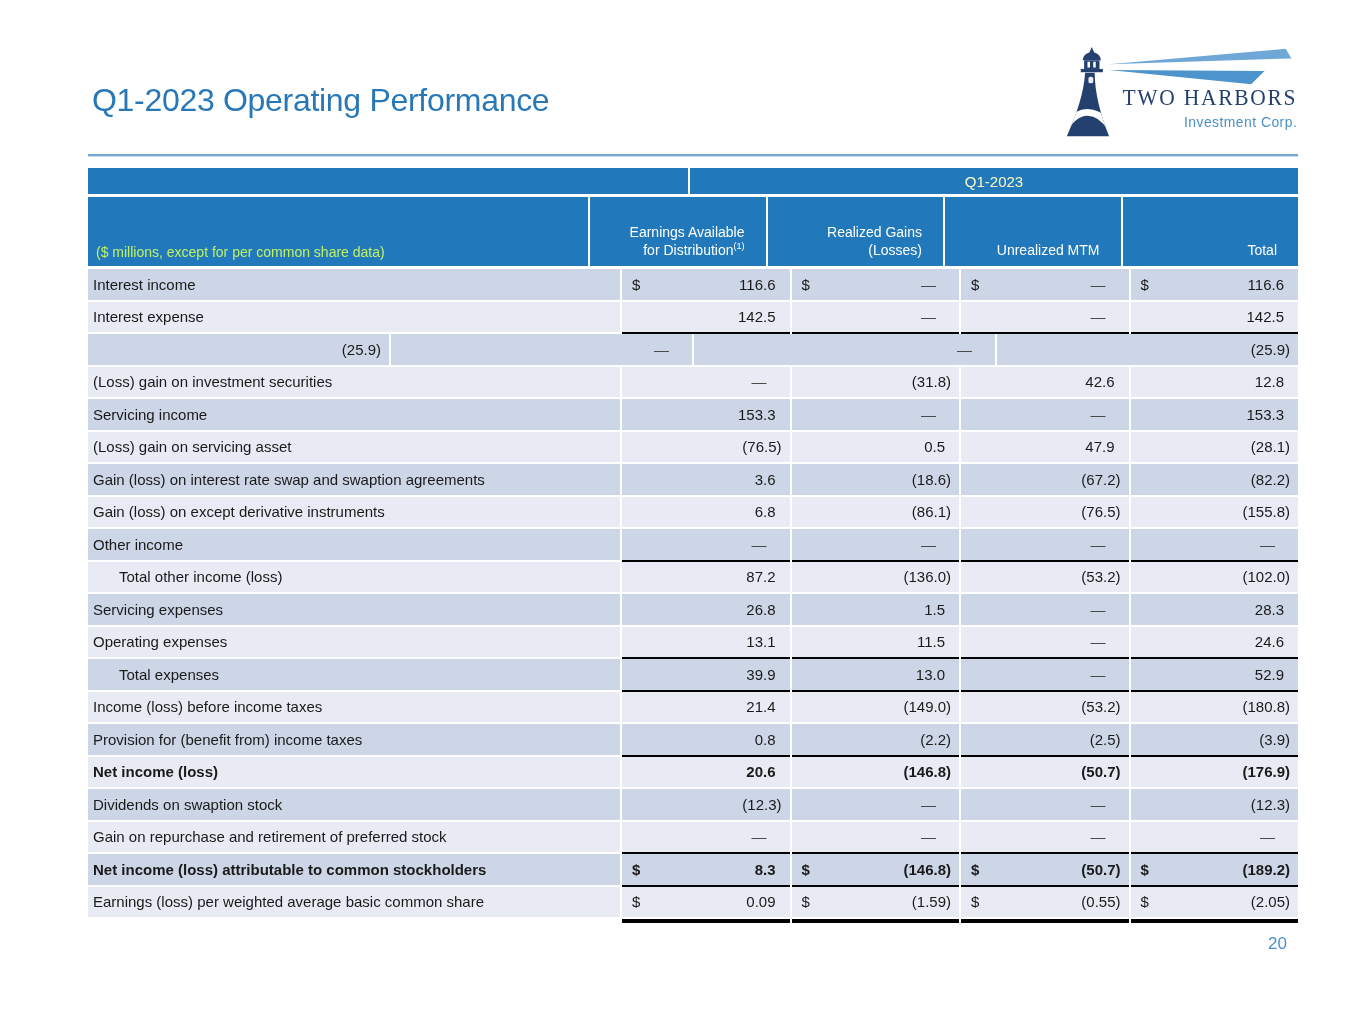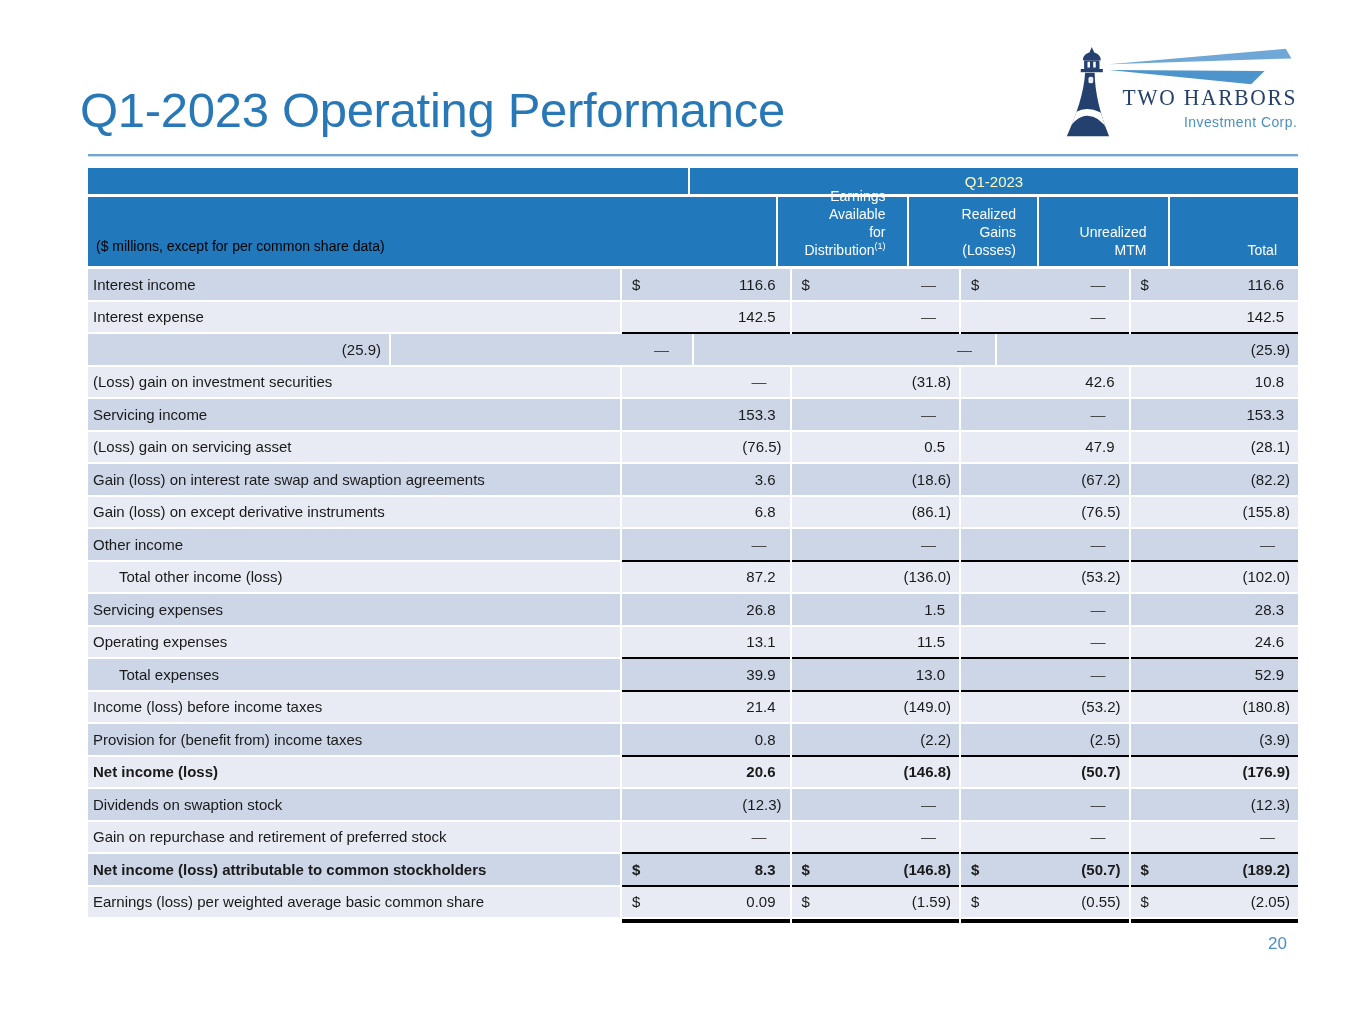--- a/index.html
+++ b/index.html
@@ -2,40 +2,40 @@
 <html><head>
 <meta charset="utf-8">
 <style>
   html,body{margin:0;padding:0;}
   body{
     width:1365px;height:1024px;position:relative;overflow:hidden;
     background:#ffffff;font-family:"Liberation Sans",sans-serif;
     -webkit-font-smoothing:antialiased;
   }
   .slide-title{
-    position:absolute;left:80px;top:82px;
-    font-size:49px;font-weight:400;letter-spacing:-0.3px;
+    position:absolute;left:92px;top:82px;
+    font-size:32px;font-weight:400;letter-spacing:-0.3px;
     color:#2878B8;
   }
   .logo{position:absolute;top:44px;right:62px;width:240px;height:96px;}
   .divider-rule{
     position:absolute;left:88px;top:154px;width:1210px;height:3px;
     background:#74A7D0;border-bottom:1px solid #c9dcec;box-sizing:border-box;
   }
   .fin-table{position:absolute;left:88px;top:168px;width:1210px;}
   .hdr-row1{display:flex;gap:2px;height:26px;margin-bottom:3px;}
   .hdr-row1 .h-blank{width:600px;background:#2179BC;}
   .hdr-row1 .h-span{
     flex:1;background:#2179BC;color:#fef9c3;font-size:15px;
     display:flex;align-items:center;justify-content:center;
   }
   .hdr-row2{display:flex;gap:2px;height:69px;margin-bottom:3px;}
   .hdr-row2 .h-label{
-    width:688px;background:#2179BC;color:#000000;font-size:14px;
-    display:flex;align-items:flex-end;padding:4px 8px 12px;box-sizing:border-box;
+    width:500px;background:#2179BC;color:#bef264;font-size:14px;
+    display:flex;align-items:flex-end;padding:4px 8px 6px;box-sizing:border-box;
   }
   .hdr-row2 .h-col{
     flex:1;background:#2179BC;color:#fff;font-size:14px;
     display:flex;align-items:flex-end;justify-content:flex-end;
     text-align:right;padding:4px 21px 6px;box-sizing:border-box;line-height:1.28;
   }
   .h-col sup{font-size:9px;line-height:0;}
   .t-body .row{display:flex;gap:2px;height:30.5px;margin-bottom:2px;}
   .row .c-label{
     width:532px;font-size:15px;color:#1a1a1a;
@@ -195,21 +195,21 @@
         <div class="c-val">
           <span class="dollar"></span>
           <span class="v paren">(31.8)</span>
         </div>
         <div class="c-val">
           <span class="dollar"></span>
           <span class="v num">42.6</span>
         </div>
         <div class="c-val">
           <span class="dollar"></span>
-          <span class="v num">10.8</span>
+          <span class="v num">12.8</span>
         </div>
       </div>
       <div class="row dark">
         <div class="c-label">Servicing income</div>
         <div class="c-val">
           <span class="dollar"></span>
           <span class="v num">153.3</span>
         </div>
         <div class="c-val">
           <span class="dollar"></span>

